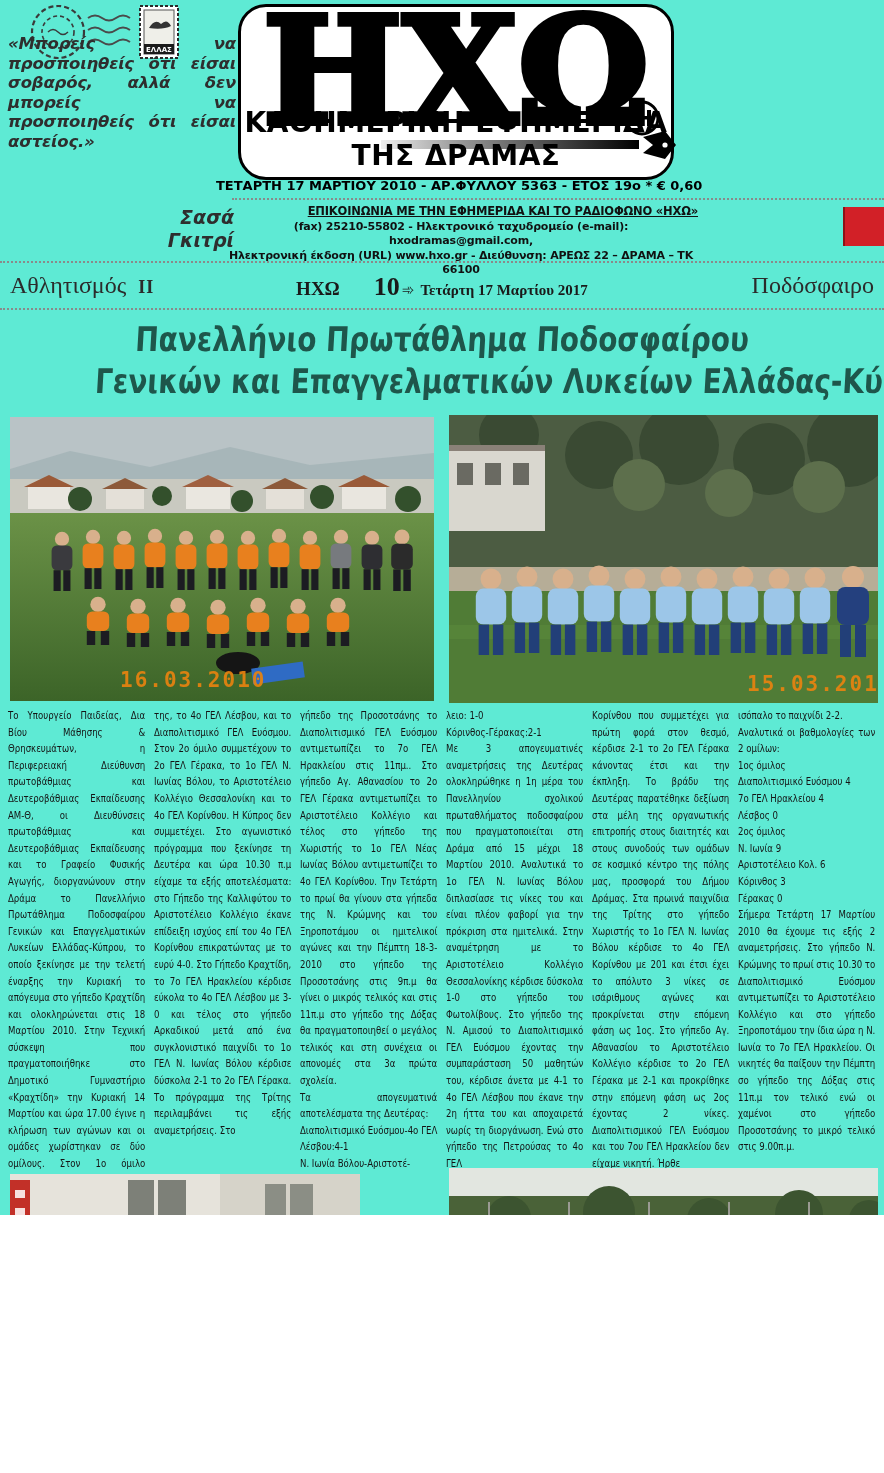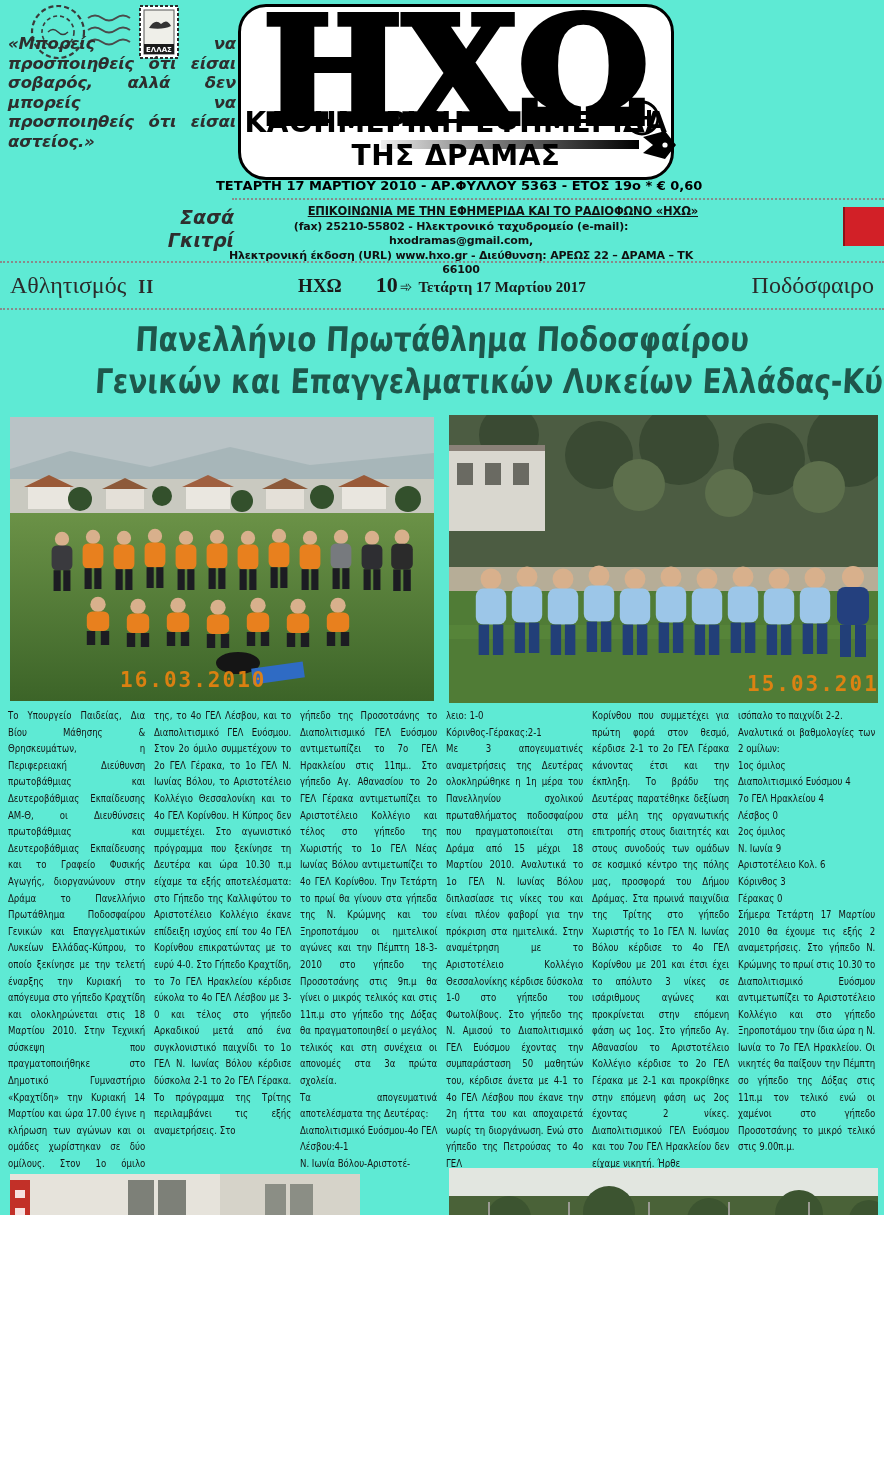--- a/index.html
+++ b/index.html
@@ -35,21 +35,21 @@
   .contact .hd{text-decoration:underline;font-size:11.5px;margin-bottom:1px;text-align:right;}
   .red-label{left:843px;top:207px;width:41px;height:39px;background:#d22027;
          border-left:2px solid #8e1216;}
 
   
   .band{left:0;top:264px;width:884px;height:44px;font-family:Liberation Serif, serif;}
   .band-left{position:absolute;left:10px;top:8px;font-size:24px;color:#2b2b2b;}
   .band-left b{font-size:18px;letter-spacing:1px;margin-left:12px;font-weight:bold;}
   .band-center{position:absolute;left:0;right:0;top:8px;text-align:center;white-space:nowrap;}
   .band-center .brand{font-weight:bold;font-size:19px;margin-right:34px;}
-  .band-center .pnum{font-weight:bold;font-size:22px;}
+  .band-center .pnum{font-weight:bold;font-size:26px;}
   .band-center .arrow{font-size:15px;margin:0 6px 0 2px;}
   .band-center .bdate{font-weight:bold;font-size:15px;}
   .band-right{position:absolute;right:10px;top:8px;font-size:24px;color:#2b2b2b;}
 
   
   .headline{left:0;top:318px;width:884px;text-align:center;color:#1e564b;font-weight:bold;}
   .headline .hl{display:inline-block;font-size:34px;line-height:42px;
          transform:scaleX(.82) skewX(-4deg);transform-origin:center;white-space:nowrap;}
 
   

